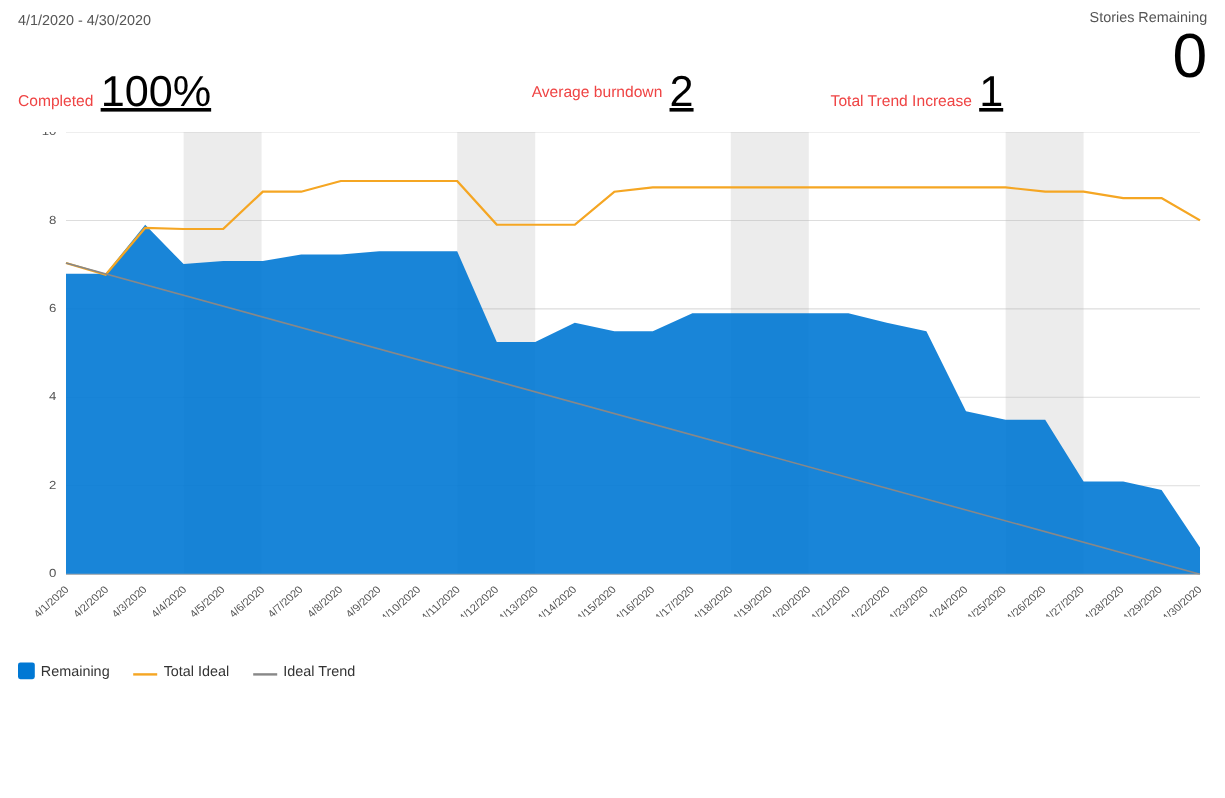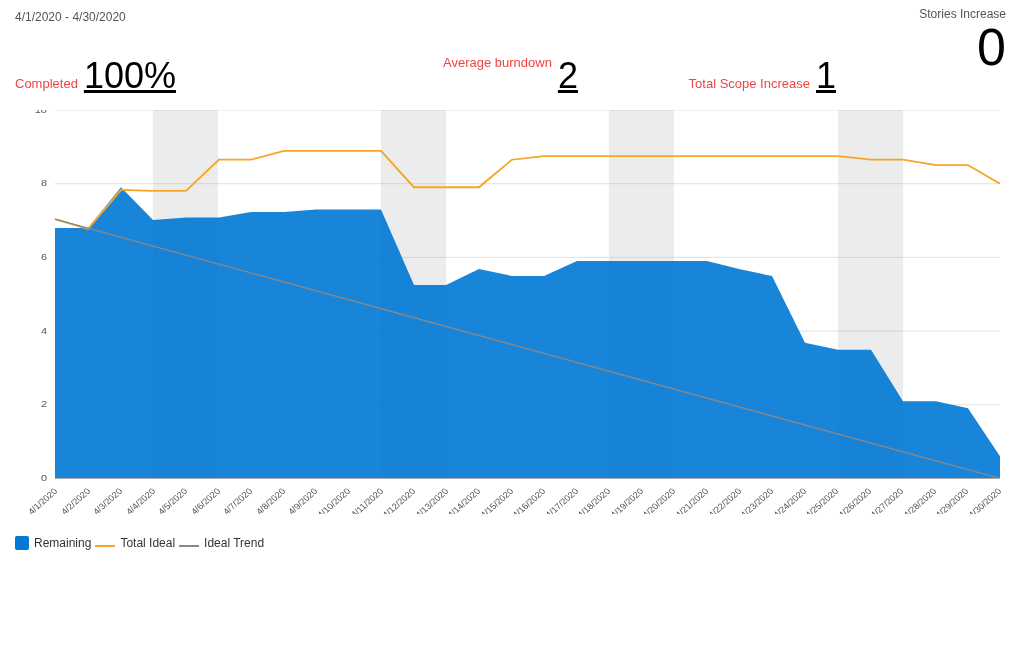--- a/index.html
+++ b/index.html
@@ -63,21 +63,21 @@
       font-size: 36px;
       font-weight: 300;
       color: #000;
       text-decoration: underline;
     }
     .metric-center {
       position: absolute;
       left: 50%;
       transform: translateX(-50%);
       display: flex;
-      align-items: flex-start;
+      align-items: center;
     }
     .metric-center .metric-label {
       text-align: right;
     }
     .metric-right {
       position: absolute;
       right: 110px;
       display: flex;
       align-items: baseline;
     }
@@ -86,25 +86,25 @@
     }
     .chart-area {
       position: absolute;
       top: 110px;
       left: 15px;
       right: 15px;
       bottom: 60px;
     }
     .legend {
       position: absolute;
-      bottom: 24px;
+      bottom: 8px;
       left: 15px;
       display: flex;
       align-items: flex-end;
-      gap: 4px;
+      gap: 20px;
       font-size: 12px;
       color: #333;
     }
     .legend-item {
       display: flex;
       align-items: center;
       gap: 5px;
     }
     .legend-color {
       width: 14px;
@@ -117,35 +117,35 @@
     }
   </style>
 </head>
 <body>
 
 <div class="container">
 
   <div class="date-range">4/1/2020 - 4/30/2020</div>
 
   <div class="stories-remaining">
-    <div class="label">Stories Increase</div>
+    <div class="label">Stories Remaining</div>
     <div class="value">0</div>
   </div>
 
   <div class="metrics-row">
     <div class="metric">
       <span class="metric-label">Completed</span>
       <span class="metric-value">100%</span>
     </div>
     <div class="metric metric-center">
       <span class="metric-label">Average burndown</span>
       <span class="metric-value">2</span>
     </div>
     <div class="metric metric-right">
-      <span class="metric-label">Total Scope Increase</span>
+      <span class="metric-label">Total Trend Increase</span>
       <span class="metric-value">1</span>
     </div>
   </div>
 
   <div class="chart-area">
     <svg width="100%" height="100%" viewBox="0 0 991 455" preserveAspectRatio="none">
 
       <line x1="40" y1="0" x2="985" y2="0" stroke="#ddd" stroke-width="1"></line>
       <line x1="40" y1="83" x2="985" y2="83" stroke="#ddd" stroke-width="1"></line>
       <line x1="40" y1="166" x2="985" y2="166" stroke="#ddd" stroke-width="1"></line>

